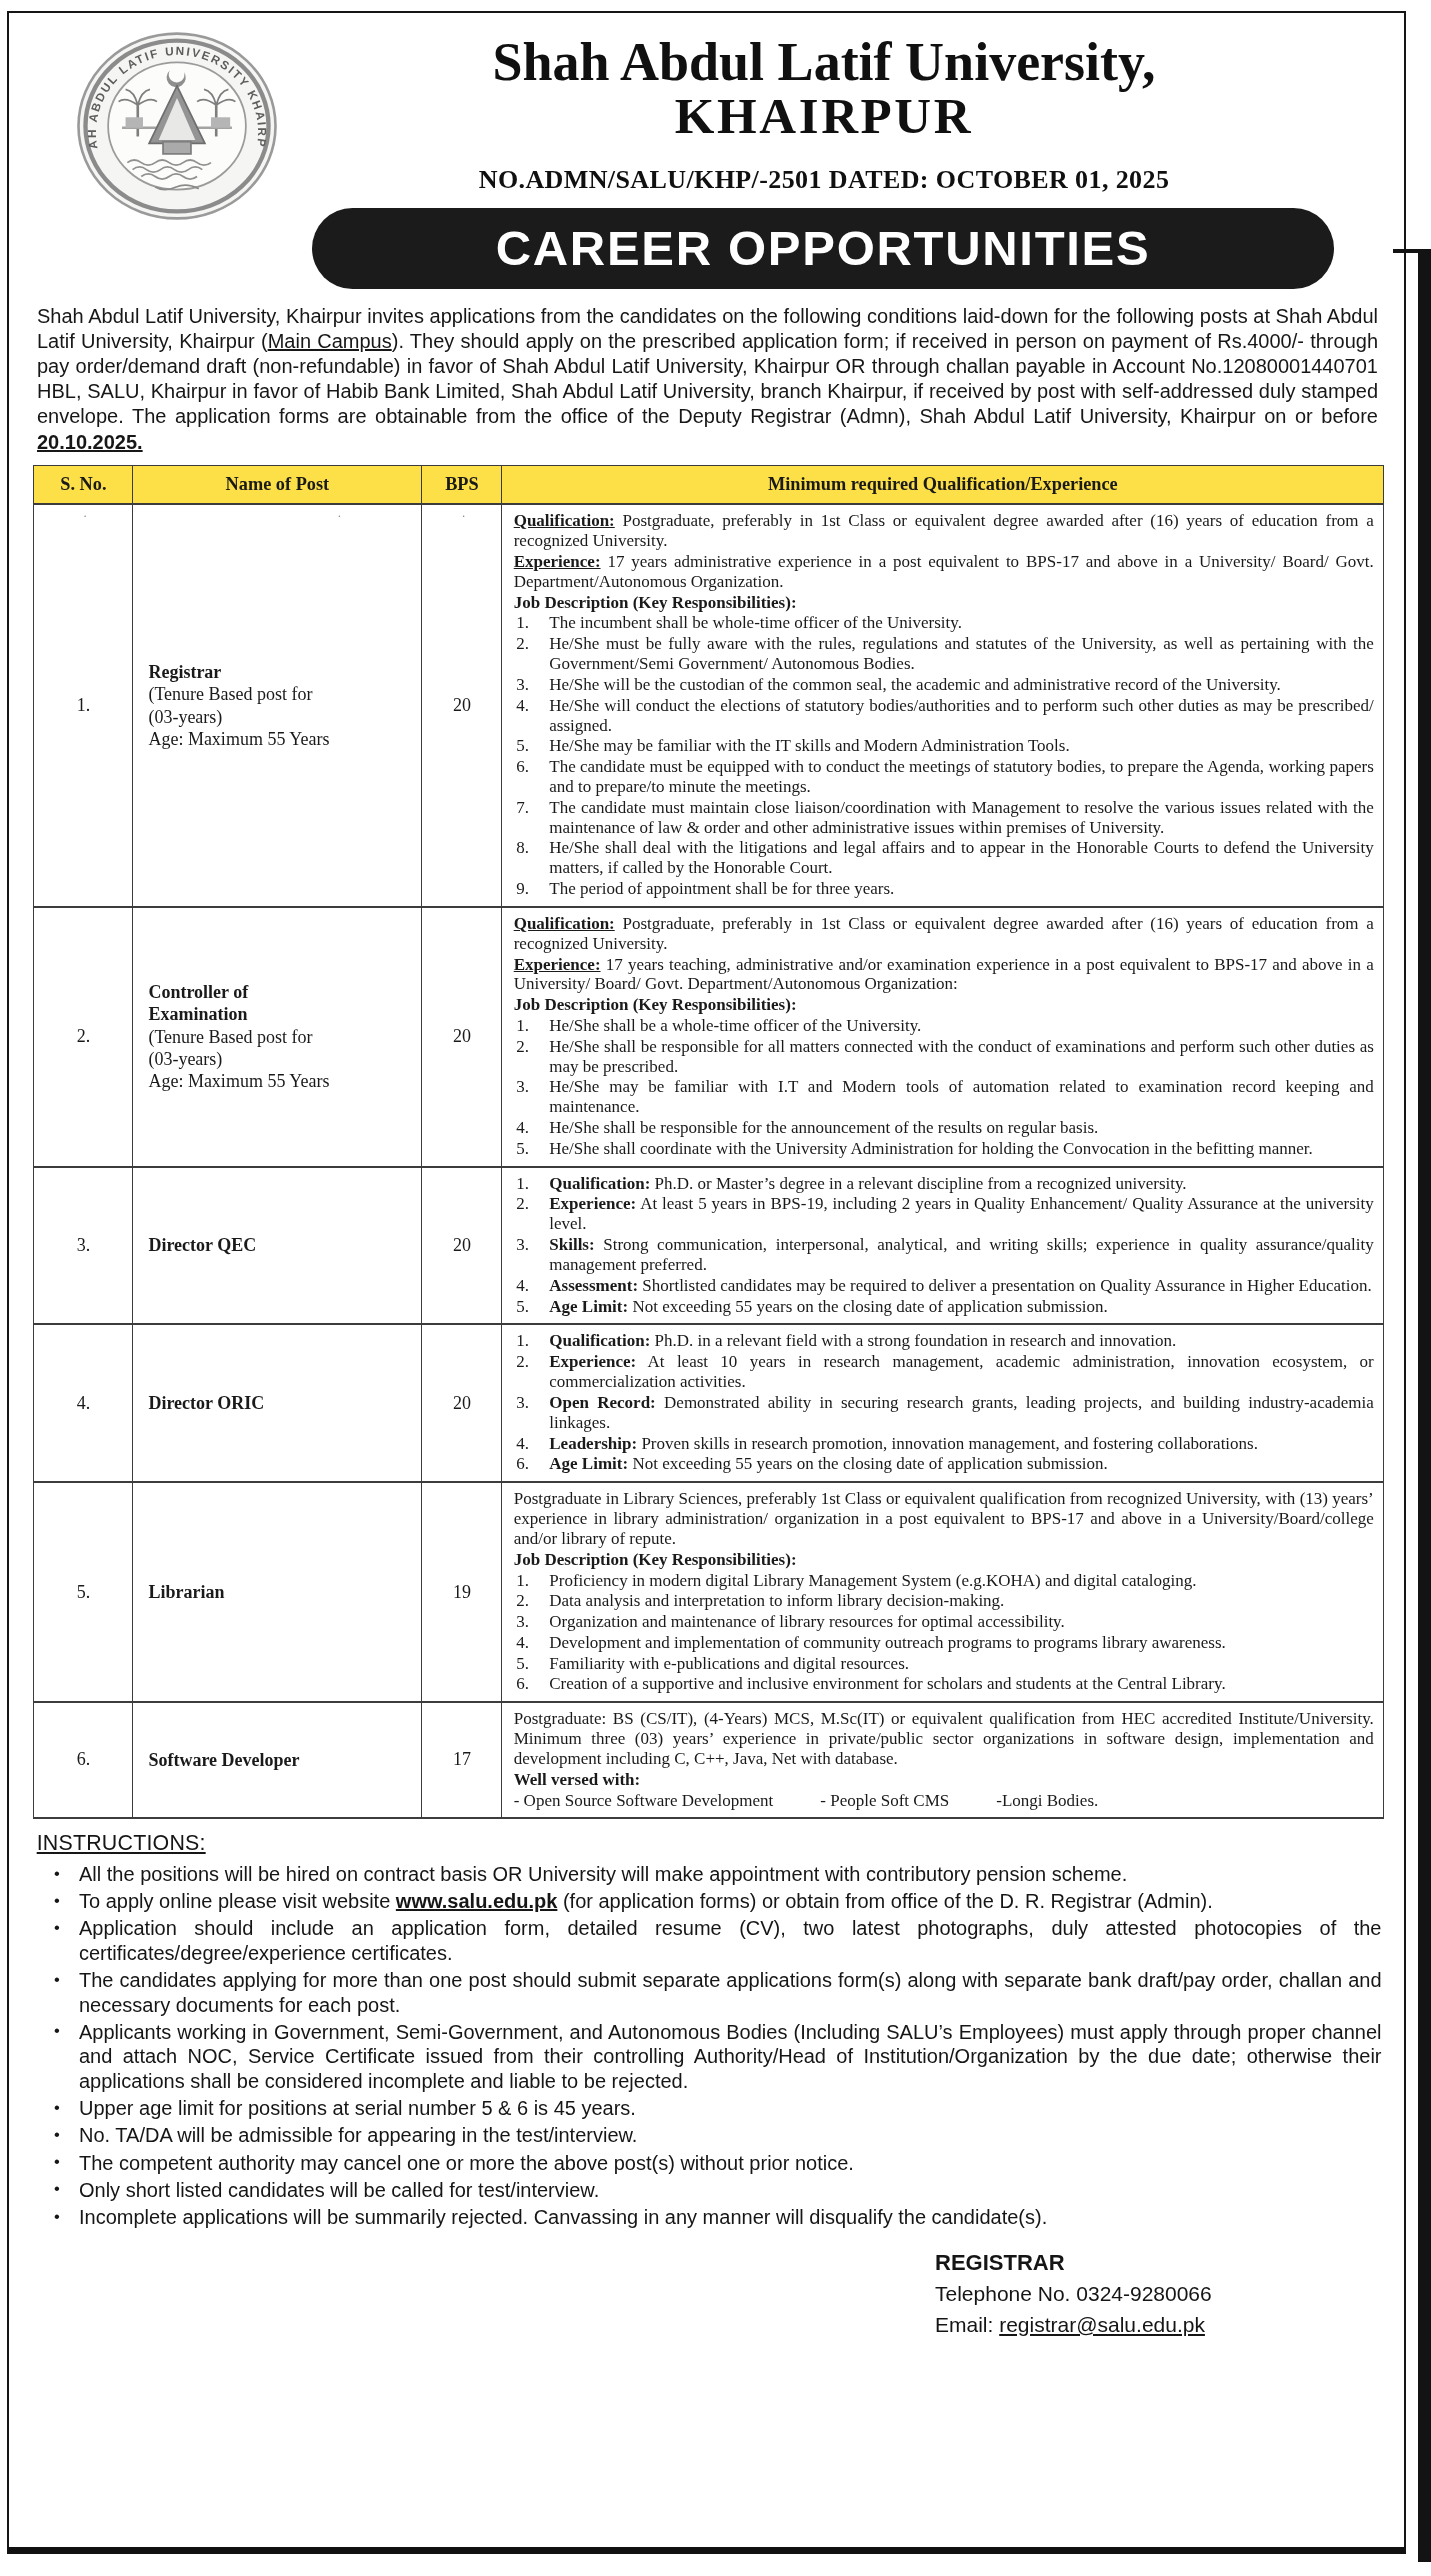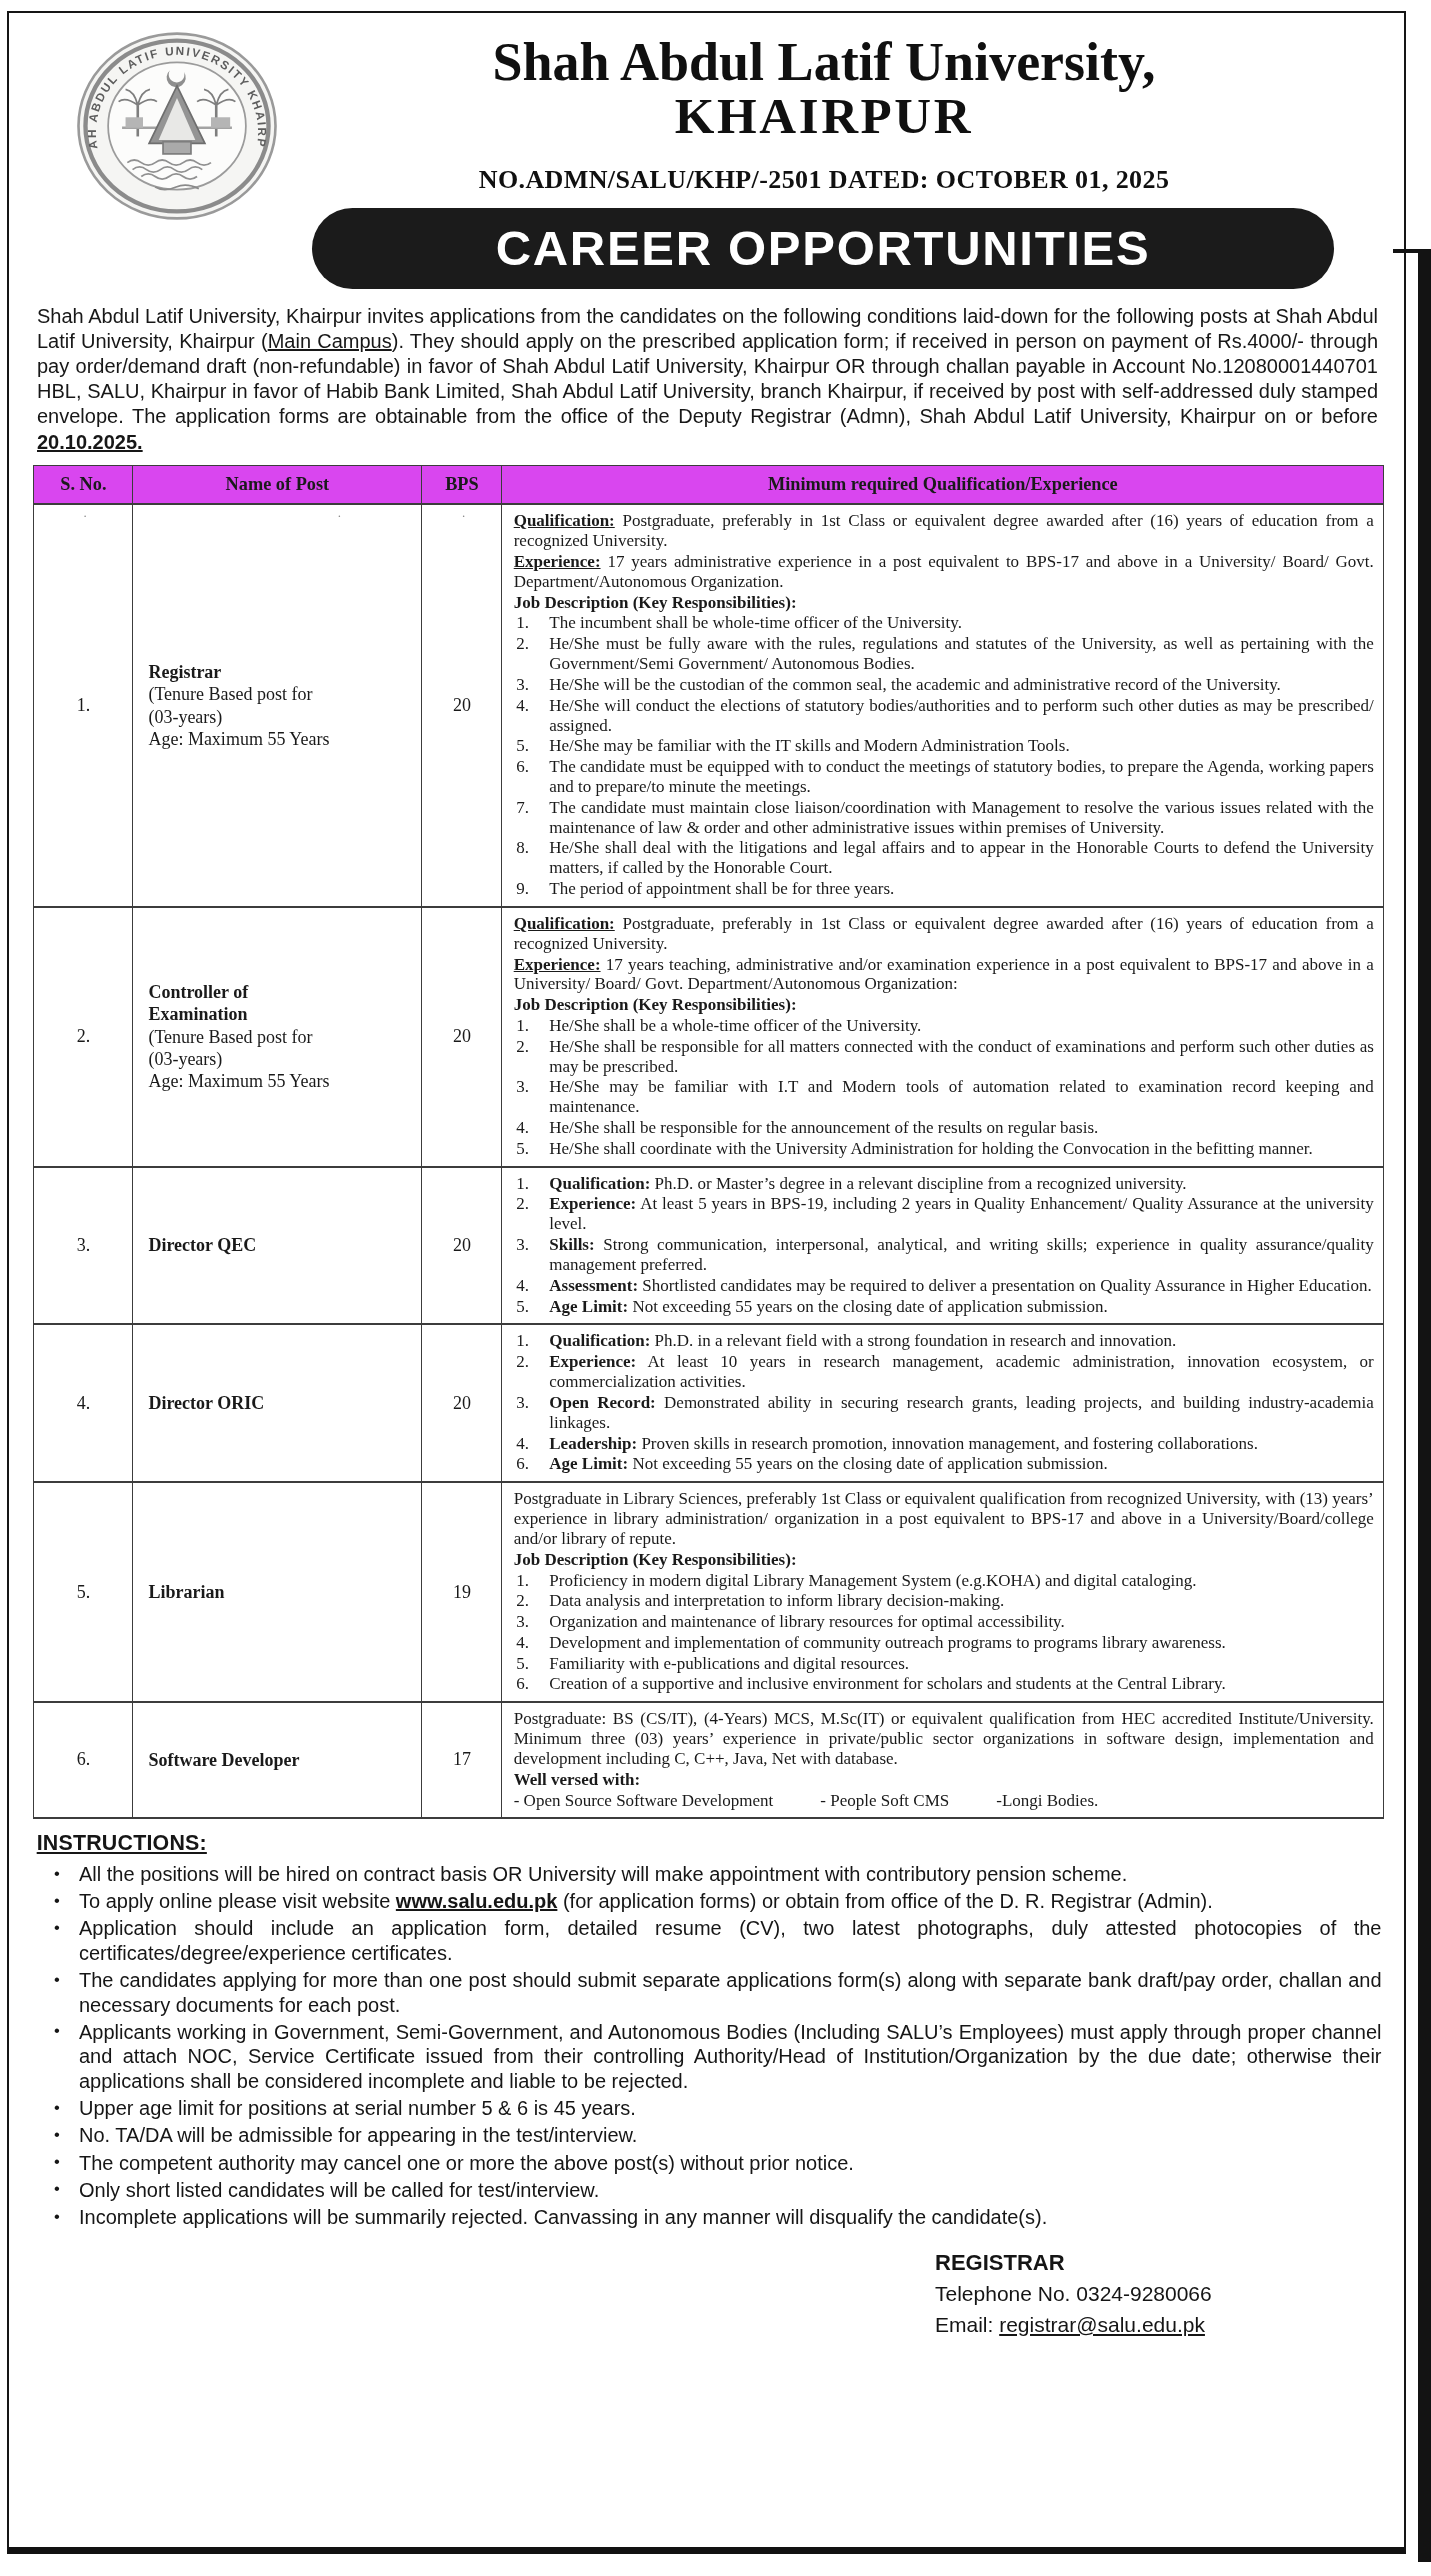--- a/index.html
+++ b/index.html
@@ -23,41 +23,41 @@
   .banner span{color:#fff;font-weight:bold;font-size:49px;letter-spacing:1.7px;}
 
   
   .intro{margin:15px 26px 7px 28px;font-size:20px;line-height:1.26;text-align:justify;color:#171717;}
   .b{font-weight:bold;}
   .u{text-decoration:underline;}
 
   
   table.posts{border-collapse:collapse;margin:10.5px 0 0 24.4px;width:1350px;table-layout:fixed;
               font-family:"Liberation Serif",serif;font-size:17px;line-height:1.17;color:#1a1a1a;}
-  .posts th{border:1.7px solid #3c3c3c;background:#d946ef;font-size:18.3px;padding:7.8px 3.5px;
+  .posts th{border:1.7px solid #3c3c3c;background:#fde047;font-size:18.3px;padding:7.8px 3.5px;
             font-family:"Liberation Serif",serif;}
   .posts td{border:1.7px solid #3c3c3c;border-top:2.6px solid #3c3c3c;border-bottom:2.6px solid #3c3c3c;
             vertical-align:middle;position:relative;}
   .c-sno{text-align:center;font-size:18px;}
   .c-post{padding:5.2px 5.2px 5.2px 15px;font-size:18px;line-height:1.24;}
   .c-bps{text-align:center;font-size:18px;}
   .c-qual{padding:6.1px 9.6px 6.1px 11.3px;vertical-align:middle;}
   .qp{text-align:justify;margin:0 0 0.9px 0;}
   .qh{font-weight:bold;margin:0 0 0.9px 0;}
   .qli{display:flex;margin:0 0 0.9px 0;}
   .qn{flex:none;width:33px;padding-left:2.6px;}
   .qt{flex:1;text-align:justify;}
   .qcols{display:flex;margin-top:0.9px;}
   .qcols span{margin-right:47px;white-space:nowrap;}
   .cell-dot{position:absolute;top:0.9px;left:50%;color:#8a8a8a;font-size:13px;line-height:1;}
   .cell-dot.off{left:71%;}
 
   
   .instructions{margin:12.2px 19px 0 26px;font-size:20px;color:#161616;}
-  .instr-title{font-weight:bold;text-decoration:underline;font-size:21.4px;margin:0 0 6.1px 1.7px;letter-spacing:0.2px;}
+  .instr-title{font-weight:normal;text-decoration:underline;font-size:21.4px;margin:0 0 6.1px 1.7px;letter-spacing:0.2px;}
   .bullet{display:flex;margin-bottom:2.6px;line-height:1.23;}
   .bdot{flex:none;width:44px;text-align:center;font-size:16.6px;padding-top:1.7px;}
   .btext{flex:1;text-align:justify;padding-right:3.5px;}
 
   
   .footer{margin:17.4px 0 0 926px;font-size:21px;line-height:1.46;color:#151515;}
   .footer .ftitle{font-weight:bold;font-size:22px;}
   .femail{font-weight:normal;text-decoration:underline;}
 </style>
 </head>

